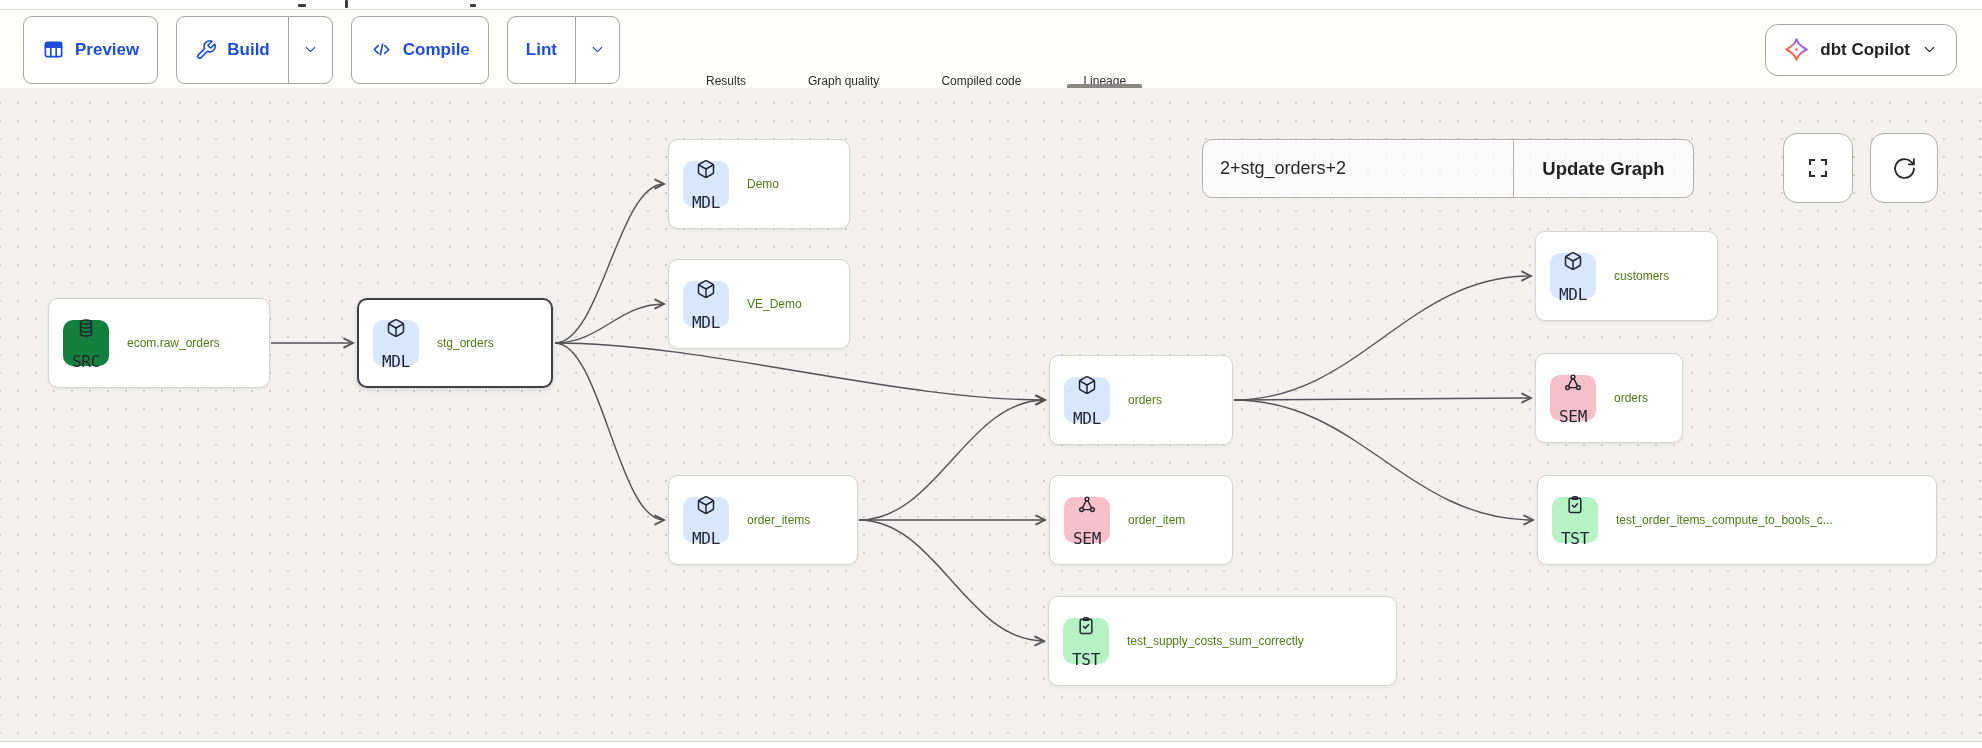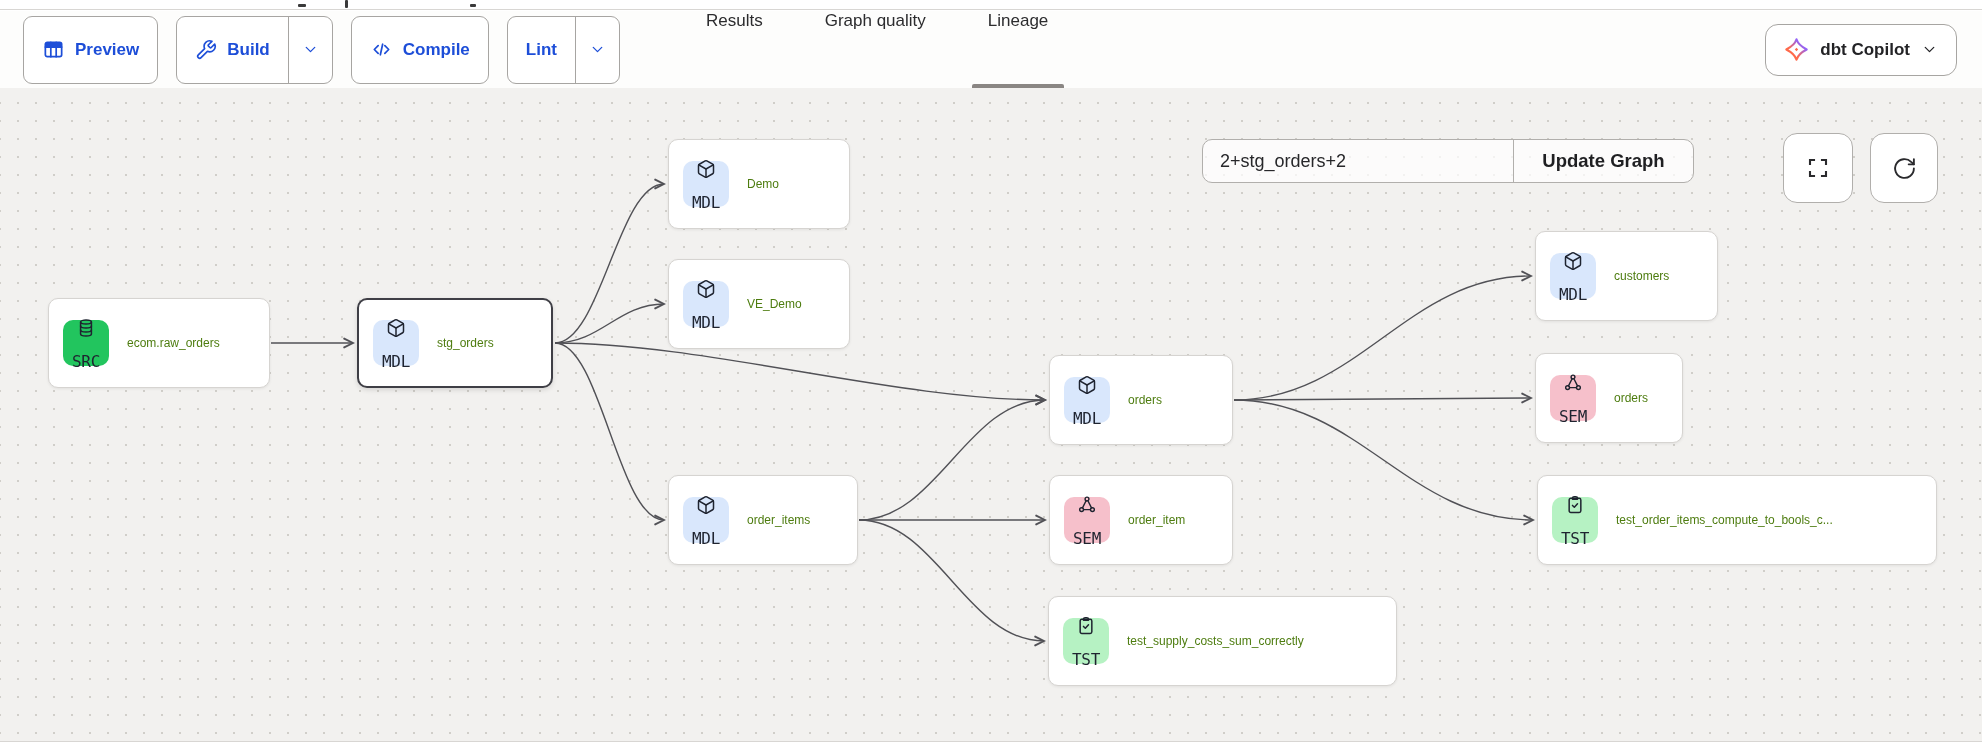--- a/index.html
+++ b/index.html
@@ -32,22 +32,22 @@
     font-size: 17px; font-weight: 700; color: #1d4ed8; cursor: pointer;
     overflow: hidden;
   }
   .tb-btn .seg { display: flex; align-items: center; gap: 10px; padding: 0 18px; height: 100%; }
   .tb-btn .seg.chev-seg { padding: 0 13px; border-left: 1px solid #a7a5a2; }
   .icon { display: inline-flex; align-items: center; justify-content: center; }
   .icon svg { display: block; }
   
   .tabs { display: flex; align-items: center; gap: 58px; height: 100%; margin-left: 84px; }
   .tab {
-    position: relative; height: 100%; display: flex; align-items: flex-start;
-    font-size: 17px; font-weight: 400; color: #2c2c2e; cursor: pointer; padding: 0 2px;
+    position: relative; height: 100%; display: flex; align-items: flex-end;
+    font-size: 12px; font-weight: 400; color: #2c2c2e; cursor: pointer; padding: 0 2px;
     white-space: nowrap;
   }
   .tab.active::after {
     content: ""; position: absolute; left: -14px; right: -14px; bottom: 0;
     height: 4px; background: #8a8683; border-radius: 2px 2px 0 0;
   }
   
   .copilot {
     margin-left: auto; margin-right: 25px; height: 52px; padding: 0 18px;
     background: #ffffff; border: 1px solid #a7a5a2; border-radius: 13px;
@@ -79,21 +79,21 @@
     color: #1f2430;
   }
   .badge .b-icon svg { display: block; }
   .badge .b-label {
     font-family: "DejaVu Sans Mono", monospace; font-size: 16px; font-weight: 500;
     line-height: 13px; letter-spacing: -0.3px; margin-top: 17px;
   }
   .node-label { font-size: 12px; color: #4d7c0f; white-space: nowrap; padding-right: 16px; }
   
   .selector-box {
-    position: absolute; left: 1202px; top: 51px; width: 492px; height: 44px;
+    position: absolute; left: 1202px; top: 51px; width: 492px; height: 59px;
     background: rgba(255,255,255,0.72); border: 1px solid #b1afac; border-radius: 10px;
     display: flex; align-items: stretch; overflow: hidden;
   }
   .selector-input {
     width: 310px; border: none; background: transparent; outline: none;
     padding: 0 17px; font-family: "Liberation Sans", sans-serif;
     font-size: 18px; color: #27272a;
   }
   .selector-divider { width: 1px; background: #b1afac; }
   .update-btn {
@@ -179,20 +179,23 @@
     </div>
 
   </div>
 
   <div class="tabs">
     <div class="tab">
       <span>Results</span>
     </div>
     <div class="tab">
       <span>Graph quality</span>
+    </div>
+    <div class="tab">
+      <span>Compiled code</span>
     </div>
     <div class="tab active">
       <span>Lineage</span>
     </div>
   </div>
 
   <div class="copilot">
     <span class="icon">
         <svg width="25" height="25" viewBox="0 0 24 24">
           <defs>
@@ -231,21 +234,21 @@
         <path d="M859,432 C937.12,432 966.88,432 1045,432" fill="none" stroke="#515156" stroke-width="1.4" marker-end="url(#arrow)"></path>
         <path d="M859,432 C936.7,432 966.3,553 1044,553" fill="none" stroke="#515156" stroke-width="1.4" marker-end="url(#arrow)"></path>
         <path d="M1234,312 C1358.74,312 1406.26,188 1531,188" fill="none" stroke="#515156" stroke-width="1.4" marker-end="url(#arrow)"></path>
         <path d="M1234,312 C1358.74,312 1406.26,310 1531,310" fill="none" stroke="#515156" stroke-width="1.4" marker-end="url(#arrow)"></path>
         <path d="M1234,312 C1359.58,312 1407.42,432 1533,432" fill="none" stroke="#515156" stroke-width="1.4" marker-end="url(#arrow)"></path>
       </g>
   </svg>
 
   <div id="nodes-layer">
       <div class="node" style="left: 48px; top: 210px; width: 222px;">
-    <div class="badge" style="background: #22c55e;">
+    <div class="badge" style="background: #15803d;">
       <span class="b-icon icon">
             <svg width="20" height="20" viewBox="0 0 24 24" fill="none" stroke="currentColor" stroke-width="1.8" stroke-linecap="round" stroke-linejoin="round">
               <ellipse cx="12" cy="4.8" rx="6.5" ry="2.4"></ellipse>
               <path d="M5.5 4.8v14.4c0 1.3 2.9 2.4 6.5 2.4s6.5-1.1 6.5-2.4V4.8"></path>
               <path d="M5.5 9.6c0 1.3 2.9 2.4 6.5 2.4s6.5-1.1 6.5-2.4"></path>
               <path d="M5.5 14.4c0 1.3 2.9 2.4 6.5 2.4s6.5-1.1 6.5-2.4"></path>
             </svg>
           </span>
       <span class="b-label">SRC</span>
     </div>

